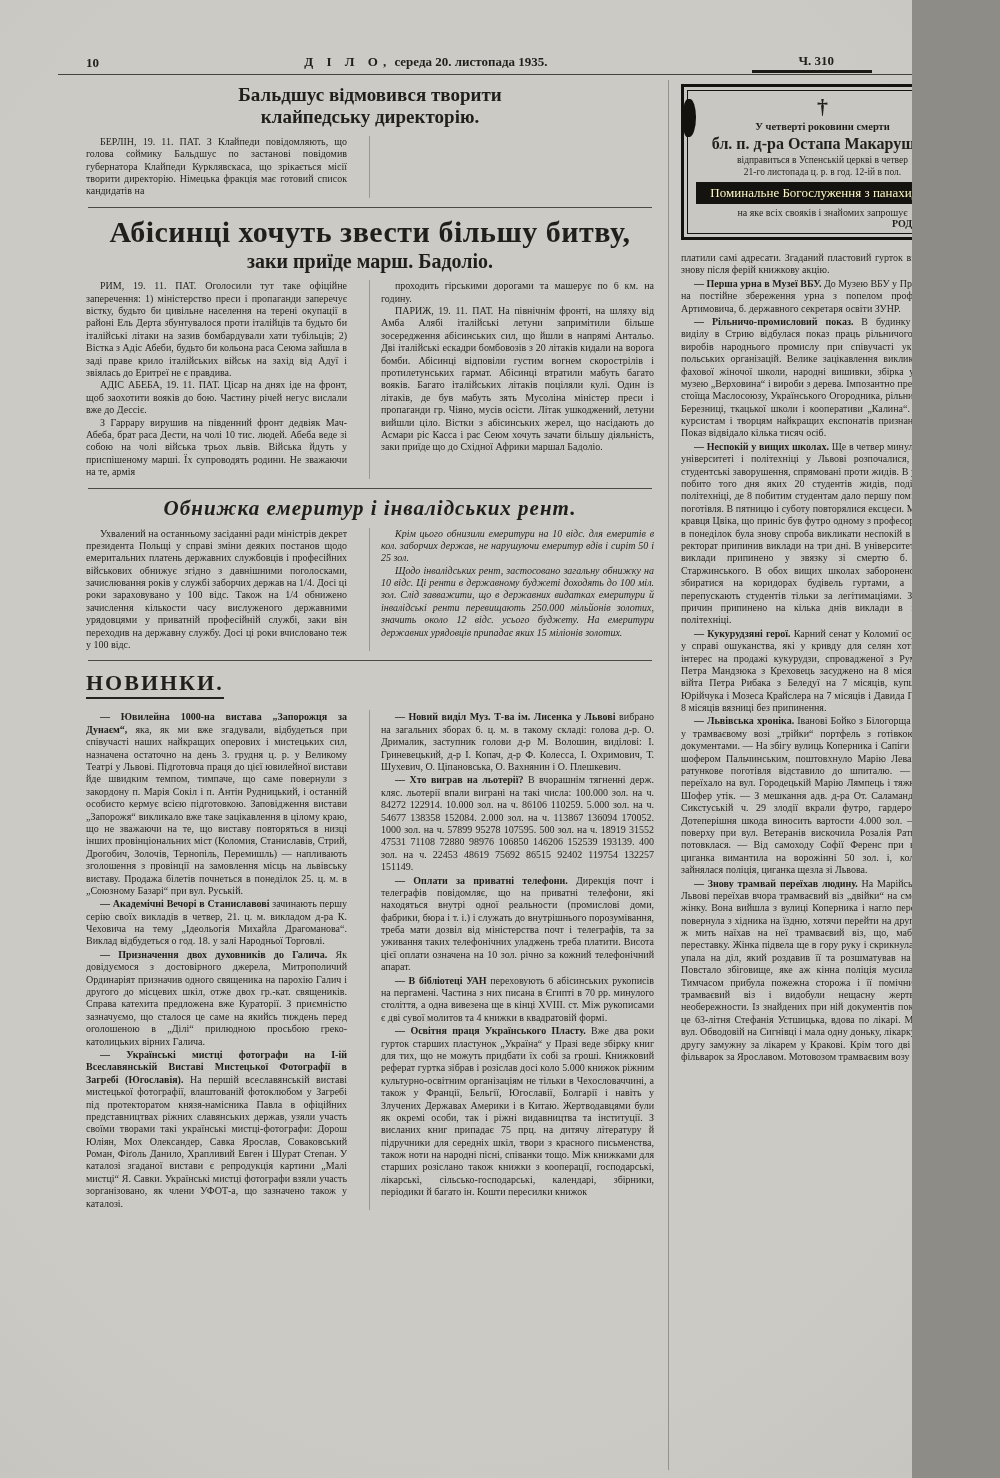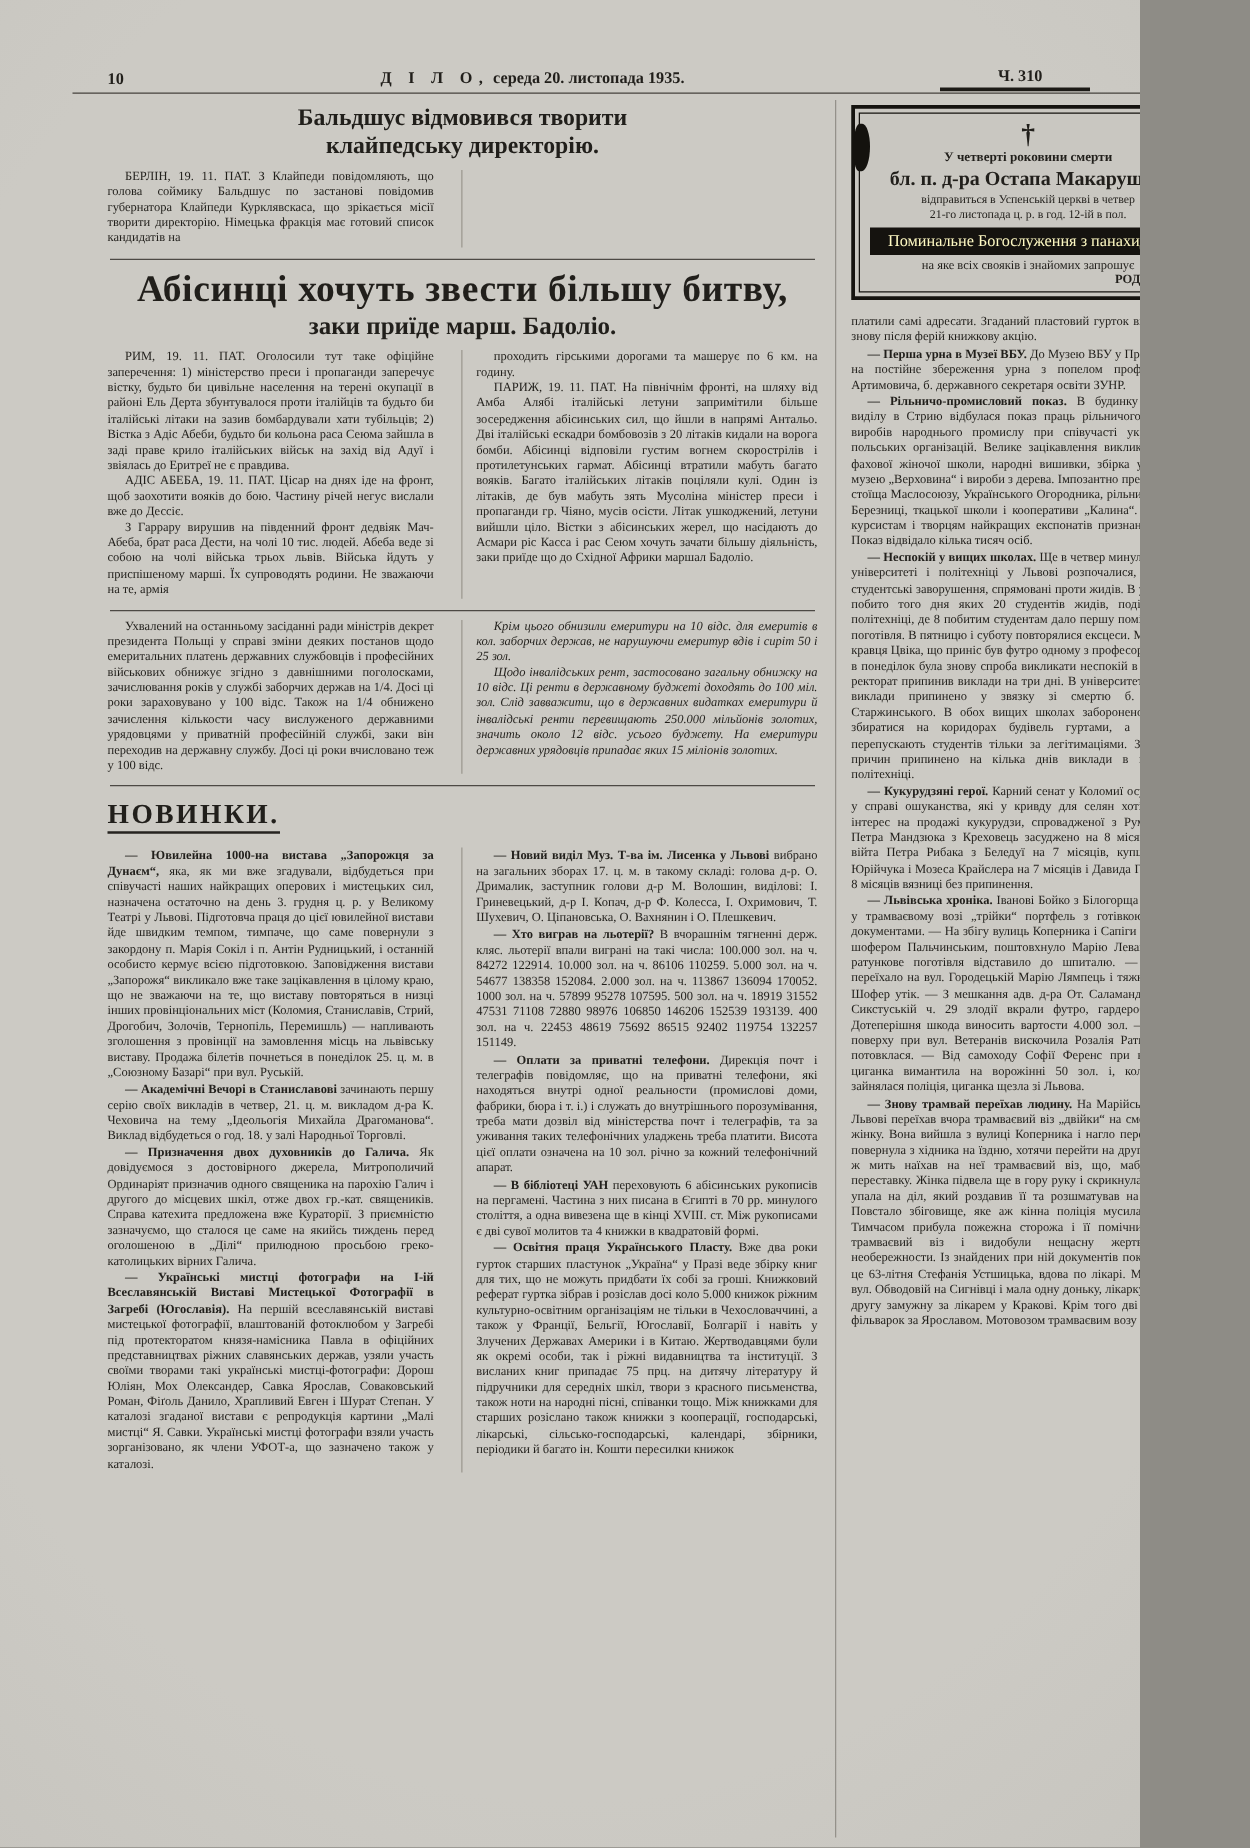--- a/index.html
+++ b/index.html
@@ -101,20 +101,21 @@
           <div class="col c2">
             <p>проходить гірськими дорогами та машерує по 6 км. на годину.</p>
             <p>ПАРИЖ, 19. 11. ПАТ. На північнім фронті, на шляху від Амба Алябі італійські летуни запримітили більше зосередження абісинських сил, що йшли в напрямі Антальо. Дві італійські ескадри бомбовозів з 20 літаків кидали на ворога бомби. Абісинці відповіли густим вогнем скорострілів і протилетунських гармат. Абісинці втратили мабуть багато вояків. Багато італійських літаків поціляли кулі. Один із літаків, де був мабуть зять Мусоліна міністер преси і пропаганди гр. Чіяно, мусів осісти. Літак ушкоджений, летуни вийшли ціло. Вістки з абісинських жерел, що насідають до Асмари ріс Касса і рас Сеюм хочуть зачати більшу діяльність, заки приїде що до Східної Африки маршал Бадоліо.</p>
           </div>
         </div>
       </section>
 
       <div class="hrule"></div>
 
       <section>
+        <h2 class="a3-head">Обнижка емеритур і інвалідських рент.</h2>
         <div class="cols">
           <div class="col c1">
             <p>Ухвалений на останньому засіданні ради міністрів декрет президента Польщі у справі зміни деяких постанов щодо емеритальних платень державних службовців і професійних військових обнижує згідно з давнішними поголосками, зачислювання років у службі заборчих держав на 1/4. Досі ці роки зараховувано у 100 відс. Також на 1/4 обнижено зачислення кількости часу вислуженого державними урядовцями у приватній професійній службі, заки він переходив на державну службу. Досі ці роки вчисловано теж у 100 відс.</p>
           </div>
           <div class="col c2 italic">
             <p>Крім цього обнизили емеритури на 10 відс. для емеритів в кол. заборчих держав, не нарушуючи емеритур вдів і сиріт 50 і 25 зол.</p>
             <p>Щодо інвалідських рент, застосовано загальну обнижку на 10 відс. Ці ренти в державному буджеті доходять до 100 міл. зол. Слід завважити, що в державних видатках емеритури й інвалідські ренти перевищають 250.000 мільйонів золотих, значить около 12 відс. усього буджету. На емеритури державних урядовців припадає яких 15 міліонів золотих.</p>
           </div>
         </div>
       </section>
@@ -124,21 +125,21 @@
       <section>
         <h2 class="nov-head">НОВИНКИ.</h2>
         <div class="cols">
           <div class="col c1">
             <p class="item"><span class="lead">— Ювилейна 1000-на вистава „Запорожця за Дунаєм“,</span><span>яка, як ми вже згадували, відбудеться при співучасті наших найкращих оперових і мистецьких сил, назначена остаточно на день 3. грудня ц. р. у Великому Театрі у Львові. Підготовча праця до цієї ювилейної вистави йде швидким темпом, тимпаче, що саме повернули з закордону п. Марія Сокіл і п. Антін Рудницький, і останній особисто кермує всією підготовкою. Заповідження вистави „Запорожя“ викликало вже таке зацікавлення в цілому краю, що не зважаючи на те, що виставу повторяться в низці інших провінціональних міст (Коломия, Станиславів, Стрий, Дрогобич, Золочів, Тернопіль, Перемишль) — напливають зголошення з провінції на замовлення місць на львівську виставу. Продажа білетів почнеться в понеділок 25. ц. м. в „Союзному Базарі“ при вул. Руській.</span></p>
             <p class="item"><span class="lead">— Академічні Вечорі в Станиславові</span><span>зачинають першу серію своїх викладів в четвер, 21. ц. м. викладом д-ра К. Чеховича на тему „Ідеольогія Михайла Драгоманова“. Виклад відбудеться о год. 18. у залі Народньої Торговлі.</span></p>
             <p class="item"><span class="lead">— Призначення двох духовників до Галича.</span><span>Як довідуємося з достовірного джерела, Митрополичий Ординаріят призначив одного священика на парохію Галич і другого до місцевих шкіл, отже двох гр.-кат. священиків. Справа катехита предложена вже Кураторії. З приємністю зазначуємо, що сталося це саме на якийсь тиждень перед оголошеною в „Ділі“ прилюдною просьбою греко-католицьких вірних Галича.</span></p>
             <p class="item"><span class="lead">— Українські мистці фотографи на І-ій Всеславянській Виставі Мистецької Фотографії в Загребі (Югославія).</span><span>На першій всеславянській виставі мистецької фотографії, влаштованій фотоклюбом у Загребі під протекторатом князя-намісника Павла в офіційних представництвах ріжних славянських держав, узяли участь своїми творами такі українські мистці-фотографи: Дорош Юліян, Мох Олександер, Савка Ярослав, Соваковський Роман, Фіґоль Данило, Храпливий Евген і Шурат Степан. У каталозі згаданої вистави є репродукція картини „Малі мистці“ Я. Савки. Українські мистці фотографи взяли участь зорганізовано, як члени УФОТ-а, що зазначено також у каталозі.</span></p>
           </div>
           <div class="col c2">
-            <p class="item"><span class="lead">— Новий виділ Муз. Т-ва ім. Лисенка у Львові</span><span>вибрано на загальних зборах 17. ц. м. в такому складі: голова д-р. О. Дрималик, заступник голови д-р М. Волошин, виділові: І. Гриневецький, д-р І. Копач, д-р Ф. Колесса, І. Охримович, Т. Шухевич, О. Ціпановська, О. Вахнянин і О. Плешкевич.</span></p>
+            <p class="item"><span class="lead">— Новий виділ Муз. Т-ва ім. Лисенка у Львові</span><span>вибрано на загальних зборах 6. ц. м. в такому складі: голова д-р. О. Дрималик, заступник голови д-р М. Волошин, виділові: І. Гриневецький, д-р І. Копач, д-р Ф. Колесса, І. Охримович, Т. Шухевич, О. Ціпановська, О. Вахнянин і О. Плешкевич.</span></p>
             <p class="item"><span class="lead">— Хто виграв на льотерії?</span><span>В вчорашнім тягненні держ. кляс. льотерії впали виграні на такі числа: 100.000 зол. на ч. 84272 122914. 10.000 зол. на ч. 86106 110259. 5.000 зол. на ч. 54677 138358 152084. 2.000 зол. на ч. 113867 136094 170052. 1000 зол. на ч. 57899 95278 107595. 500 зол. на ч. 18919 31552 47531 71108 72880 98976 106850 146206 152539 193139. 400 зол. на ч. 22453 48619 75692 86515 92402 119754 132257 151149.</span></p>
             <p class="item"><span class="lead">— Оплати за приватні телефони.</span><span>Дирекція почт і телеграфів повідомляє, що на приватні телефони, які находяться внутрі одної реальности (промислові доми, фабрики, бюра і т. і.) і служать до внутрішнього порозумівання, треба мати дозвіл від міністерства почт і телеграфів, та за уживання таких телефонічних уладжень треба платити. Висота цієї оплати означена на 10 зол. річно за кожний телефонічний апарат.</span></p>
             <p class="item"><span class="lead">— В бібліотеці УАН</span><span>переховують 6 абісинських рукописів на пергамені. Частина з них писана в Єгипті в 70 рр. минулого століття, а одна вивезена ще в кінці XVIII. ст. Між рукописами є дві сувої молитов та 4 книжки в квадратовій формі.</span></p>
             <p class="item"><span class="lead">— Освітня праця Українського Пласту.</span><span>Вже два роки гурток старших пластунок „Україна“ у Празі веде збірку книг для тих, що не можуть придбати їх собі за гроші. Книжковий реферат гуртка зібрав і розіслав досі коло 5.000 книжок ріжним культурно-освітним організаціям не тільки в Чехословаччині, а також у Франції, Бельгії, Югославії, Болгарії і навіть у Злучених Державах Америки і в Китаю. Жертводавцями були як окремі особи, так і ріжні видавництва та інституції. З висланих книг припадає 75 прц. на дитячу літературу й підручники для середніх шкіл, твори з красного письменства, також ноти на народні пісні, співанки тощо. Між книжками для старших розіслано також книжки з кооперації, господарські, лікарські, сільсько-господарські, календарі, збірники, періодики й багато ін. Кошти пересилки книжок</span></p>
           </div>
         </div>
       </section>
 
     </div>
 

